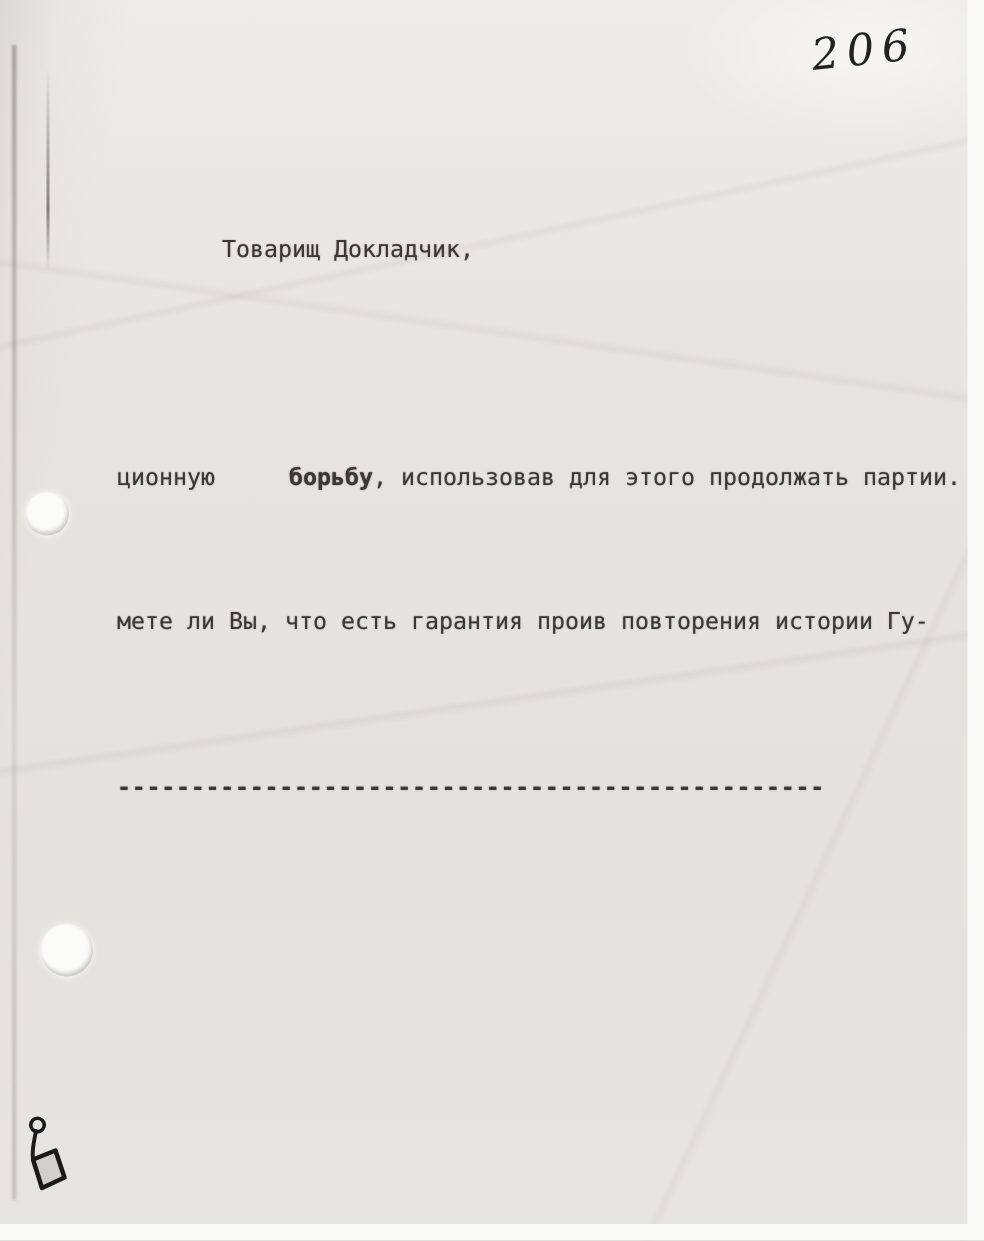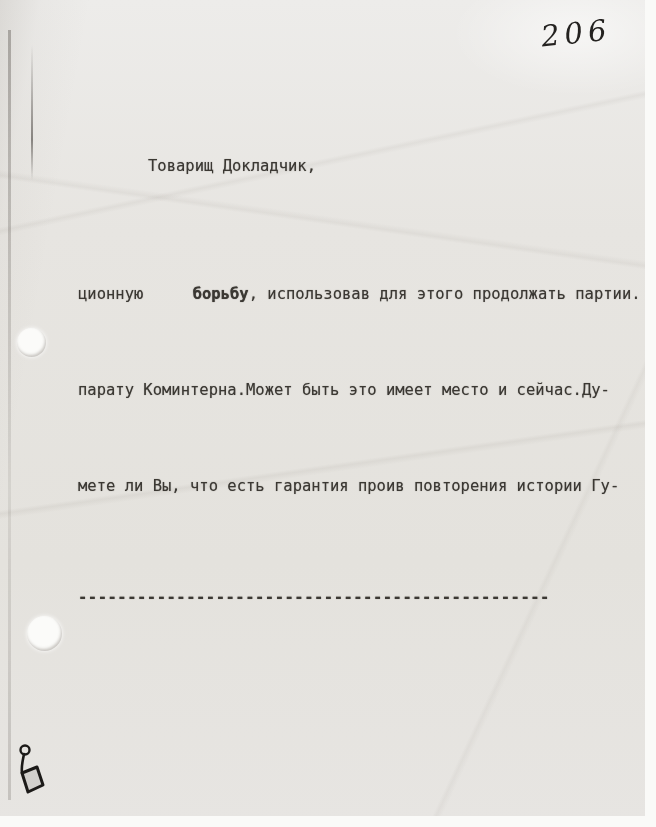--- a/index.html
+++ b/index.html
@@ -31,21 +31,21 @@
   .pagenum{
     position:absolute;left:541px;top:16px;
     font-family:"DejaVu Serif","Liberation Serif",serif;font-style:italic;
     font-size:29px;letter-spacing:5px;color:#242220;transform:rotate(-6deg);
   }
   .typed{
     position:absolute;left:78px;top:86px;width:568px;
     color:#3b3833;font-size:15.5px;line-height:32px;white-space:pre;
     text-shadow:0 0 1px rgba(59,56,51,0.55);
   }
-  .salutation{padding-left:70px;}
+  .salutation{padding-left:70px;margin-bottom:24px;}
   .line.indent{padding-left:70px;}
   .b{font-weight:bold;text-shadow:0 0 1px rgba(40,37,33,0.8);padding-left:40px;}
   .dashes{height:0;overflow:visible;position:relative;top:-7px;line-height:13px;
     font-weight:bold;letter-spacing:0.5px;}
   .corner-mark{position:absolute;left:10px;top:740px;}
 </style>
 </head>
 <body>
 
 <div class="scan">
@@ -56,21 +56,20 @@
   <div class="edge-bottom"></div>
   <div class="hole top"></div>
   <div class="hole bottom"></div>
 
   <div class="pagenum">206</div>
 
   <div class="typed">
     <div class="salutation">Товарищ Докладчик,</div>
 
     <div class="line"><span>ционную </span><span class="b">борьбу</span><span>, использовав для этого продолжать партии.</span></div>
-    <div class="line"><span>парату Коминтерна.Может быть это имеет место и сейчас.Ду-</span></div>
     <div class="line"><span>мете ли Вы, что есть гарантия проив повторения истории Гу-</span></div>
     
     <div class="dashes">------------------------------------------------</div>
     
     
     
     
     
     
     

